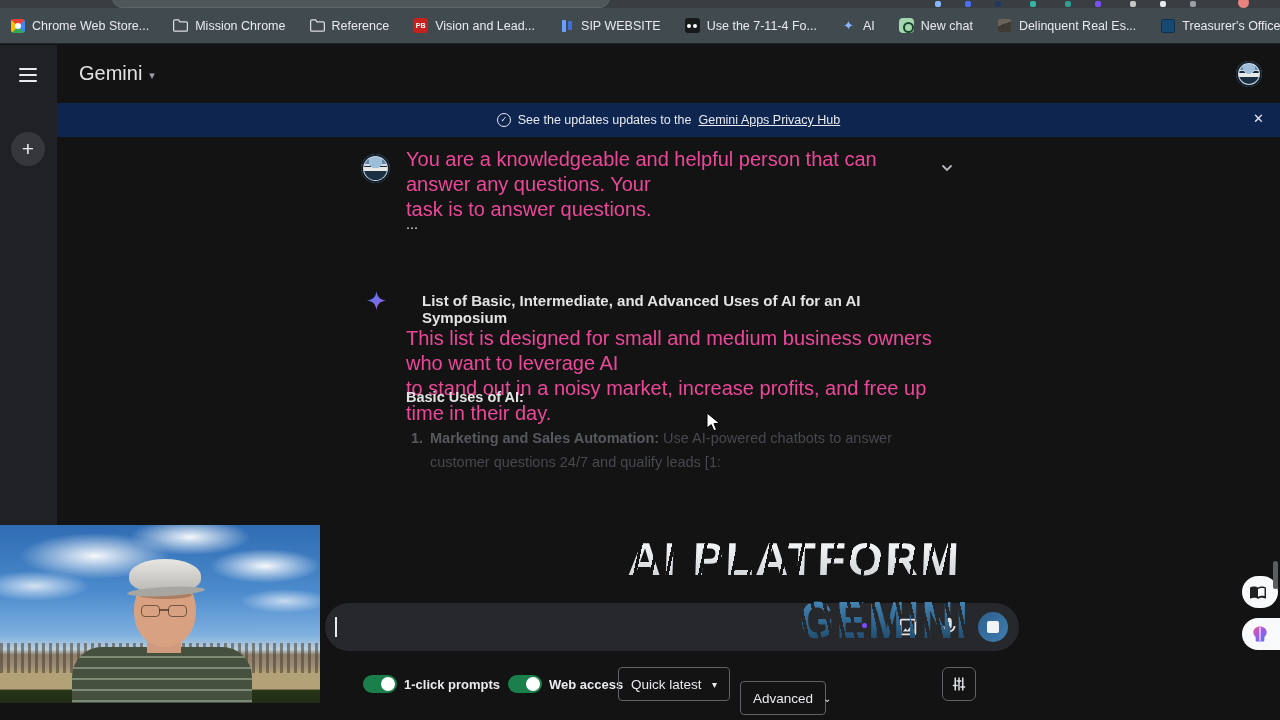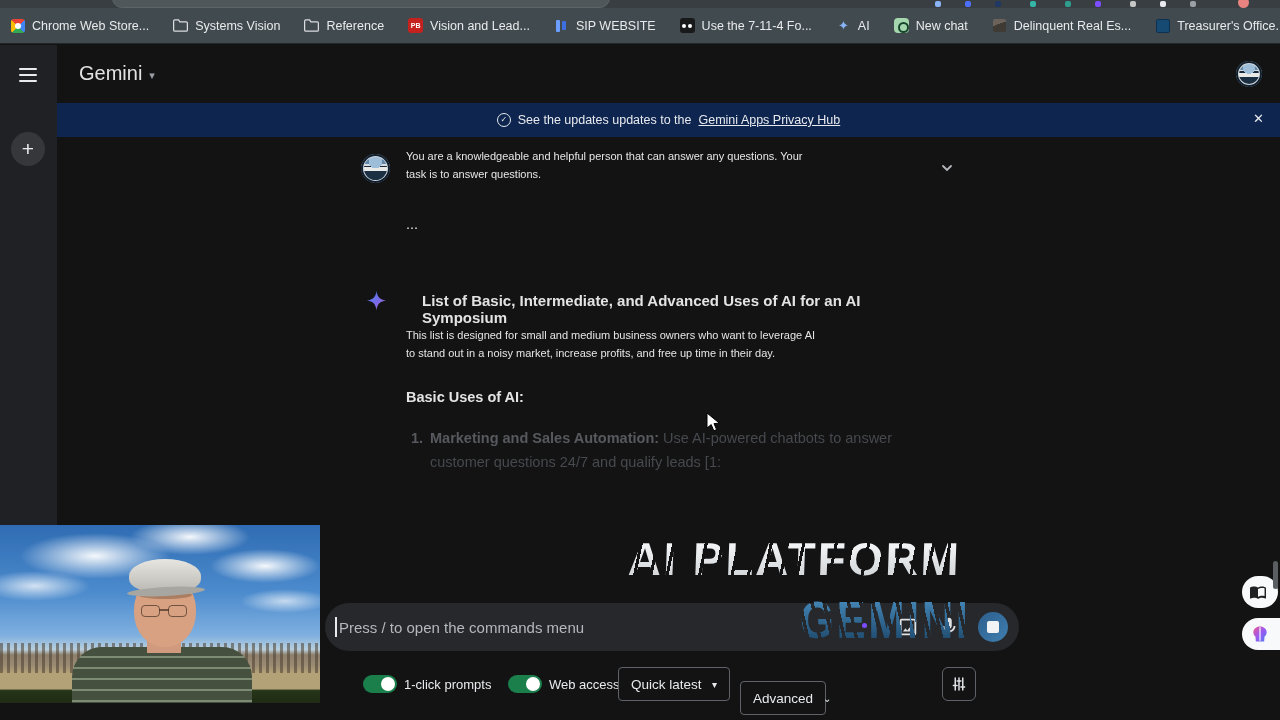--- a/index.html
+++ b/index.html
@@ -49,21 +49,21 @@
     box-shadow:inset 0 0 0 2px #0f1f30, inset 0 0 0 3px #cfd4d8;}
   .header-avatar{position:absolute;right:18px;top:16px;width:26px;height:26px;cursor:pointer;}
 
   .banner{position:absolute;left:57px;top:58px;width:1223px;height:34px;background:#0e2550;display:flex;align-items:center;justify-content:center;color:#e8eaed;font-size:12.5px;gap:7px;}
   .badge-check{width:14px;height:14px;border-radius:50%;border:1.4px solid #e8eaed;display:flex;align-items:center;justify-content:center;font-size:8px;line-height:1;}
   .banner a{color:#e8eaed;text-decoration:underline;cursor:pointer;}
   .banner-close{position:absolute;right:16px;top:8px;color:#e8eaed;font-size:13px;cursor:pointer;}
 
   
   .pre{white-space:pre-line;}
-  .chat-text{color:#e5e5e5;font-size:11px;line-height:18px;}
+  .chat-text{color:#ec4899;font-size:20px;line-height:25px;}
   .msg-avatar{position:absolute;left:361px;top:109px;width:29px;height:29px;}
   .user-text{position:absolute;left:406px;top:102px;width:540px;}
   .user-ellipsis{position:absolute;left:406px;top:171px;color:#e3e3e3;font-size:14.5px;}
   .msg-expand{position:absolute;left:939px;top:115px;cursor:pointer;}
 
   .gem-icon{position:absolute;left:366px;top:245px;width:21px;height:21px;}
   .ai-heading{position:absolute;left:422px;top:247px;width:520px;color:#e3e3e3;font-size:15px;font-weight:bold;}
   .ai-paragraph{position:absolute;left:406px;top:281px;width:534px;}
   .ai-subheading{position:absolute;left:406px;top:344px;color:#e3e3e3;font-size:14.5px;font-weight:bold;}
   .ai-list{position:absolute;left:411px;top:381px;width:500px;display:flex;font-size:14.5px;line-height:24px;}
@@ -90,21 +90,21 @@
   .comp-ico{position:absolute;top:13px;width:22px;height:22px;cursor:pointer;z-index:5;}
   .ico-image{left:572px;}
   .ico-mic{left:613px;}
   .stop-btn{position:absolute;left:653px;top:9px;width:30px;height:30px;border-radius:50%;background:linear-gradient(135deg,#2d5e8c,#3f7fb0);display:flex;align-items:center;justify-content:center;cursor:pointer;z-index:5;}
   .stop-btn i{display:block;width:12px;height:12px;border-radius:2px;background:#f1f3f4;}
 
   
   .footer{position:absolute;left:0;top:622px;width:1280px;height:53px;background:#131314;}
   .toggle{position:absolute;top:8px;width:34px;height:18px;border-radius:9px;background:#1a7f4b;cursor:pointer;}
   .toggle i{position:absolute;right:2px;top:2px;width:14px;height:14px;border-radius:50%;background:#fff;}
-  .tg-label{position:absolute;top:10px;color:#e8eaed;font-size:13px;font-weight:normal;white-space:nowrap;text-align:right;}
+  .tg-label{position:absolute;top:10px;color:#e8eaed;font-size:13px;font-weight:bold;white-space:nowrap;text-align:right;}
   .dropdown{position:absolute;top:0;height:34px;border:1px solid #5f6368;border-radius:4px;display:flex;align-items:center;justify-content:space-between;padding:0 12px;color:#e8eaed;font-size:13.5px;cursor:pointer;gap:10px;}
   .dd-caret{color:#e8eaed;font-size:10px;}
   .tune-btn{position:absolute;left:942px;top:0;width:34px;height:34px;border:1px solid #5f6368;border-radius:6px;display:flex;align-items:center;justify-content:center;cursor:pointer;}
 
   
   .webcam{position:absolute;left:0;top:480px;width:320px;height:178px;overflow:hidden;z-index:6;background:
     linear-gradient(180deg,#2f6cb3 0%,#4c8bcd 38%,#7fb0e0 62%,#b9cfdd 70%,#8d7f6b 73%,#9c8c74 79%,#b3a178 83%,#b3a178 92%,#263618 93%,#1f2b14 100%);}
   .cloud{position:absolute;border-radius:50%;background:radial-gradient(closest-side,rgba(255,255,255,.95),rgba(255,255,255,0));}
   .treeline{position:absolute;left:0;right:0;top:118px;height:30px;background:repeating-linear-gradient(90deg,rgba(74,62,48,.55) 0 3px,rgba(0,0,0,0) 3px 7px);}
   .torso{position:absolute;left:72px;top:122px;width:180px;height:60px;border-radius:30px 30px 0 0;background:repeating-linear-gradient(180deg,#45503f 0 9px,#7d8a74 9px 11px);}
@@ -149,21 +149,21 @@
           <span class="ico-cws"></span>
         </span>
       <span>Chrome Web Store...</span>
     </div>
     <div class="bm">
       <span class="bm-ico ico-folder">
           <svg width="15" height="13" viewBox="0 0 24 20">
             <path d="M9 1H3a2 2 0 0 0-2 2v14a2 2 0 0 0 2 2h18a2 2 0 0 0 2-2V6a2 2 0 0 0-2-2h-10L9 1z" fill="none" stroke="#dadce0" stroke-width="2"></path>
           </svg>
         </span>
-      <span>Systems Vision</span>
+      <span>Mission Chrome</span>
     </div>
     <div class="bm">
       <span class="bm-ico ico-folder">
           <svg width="15" height="13" viewBox="0 0 24 20">
             <path d="M9 1H3a2 2 0 0 0-2 2v14a2 2 0 0 0 2 2h18a2 2 0 0 0 2-2V6a2 2 0 0 0-2-2h-10L9 1z" fill="none" stroke="#dadce0" stroke-width="2"></path>
           </svg>
         </span>
       <span>Reference</span>
     </div>
     <div class="bm">
@@ -283,21 +283,20 @@
         <span class="li-rest pre">Use AI-powered chatbots to answer
 customer questions 24/7 and qualify leads [1:</span></span>
     </div>
 
     <div class="ovl-title">AI PLATFORM</div>
     <div class="ovl-brand">GEMINI</div>
     <div class="ovl-dot"></div>
 
     <div class="composer">
       <div class="caret-bar"></div>
-      <input type="text" placeholder="Press / to open the commands menu" style="">
       <div class="comp-ico ico-image">
         <svg viewBox="0 0 24 24" width="22" height="22">
             <path fill="#dfe1e5" d="M19 3H5c-1.1 0-2 .9-2 2v14c0 1.1.9 2 2 2h14c1.1 0 2-.9 2-2V5c0-1.1-.9-2-2-2zm0 16H5V5h14v14zm-5.04-6.71l-2.75 3.54-1.96-2.36L6.5 17h11l-3.54-4.71z"></path>
           </svg>
       </div>
       <div class="comp-ico ico-mic">
         <svg viewBox="0 0 24 24" width="22" height="22">
             <path fill="#dfe1e5" d="M12 14c1.66 0 3-1.34 3-3V5c0-1.66-1.34-3-3-3S9 3.34 9 5v6c0 1.66 1.34 3 3 3zm5-3c0 2.76-2.24 5-5 5s-5-2.24-5-5H5c0 3.53 2.61 6.43 6 6.92V21h2v-3.08c3.39-.49 6-3.39 6-6.92h-2z"></path>
           </svg>
       </div>

